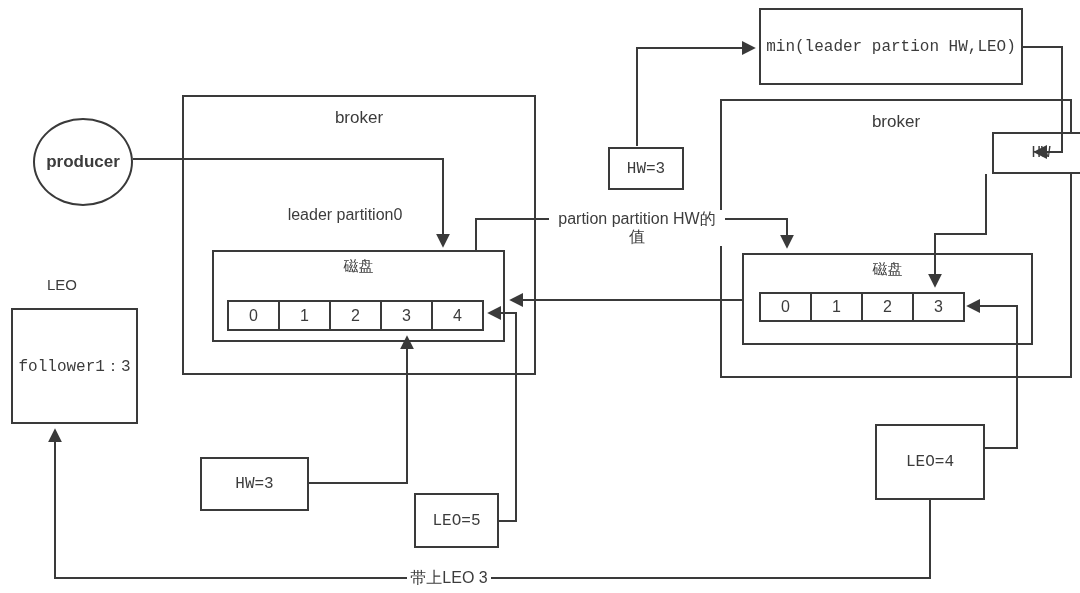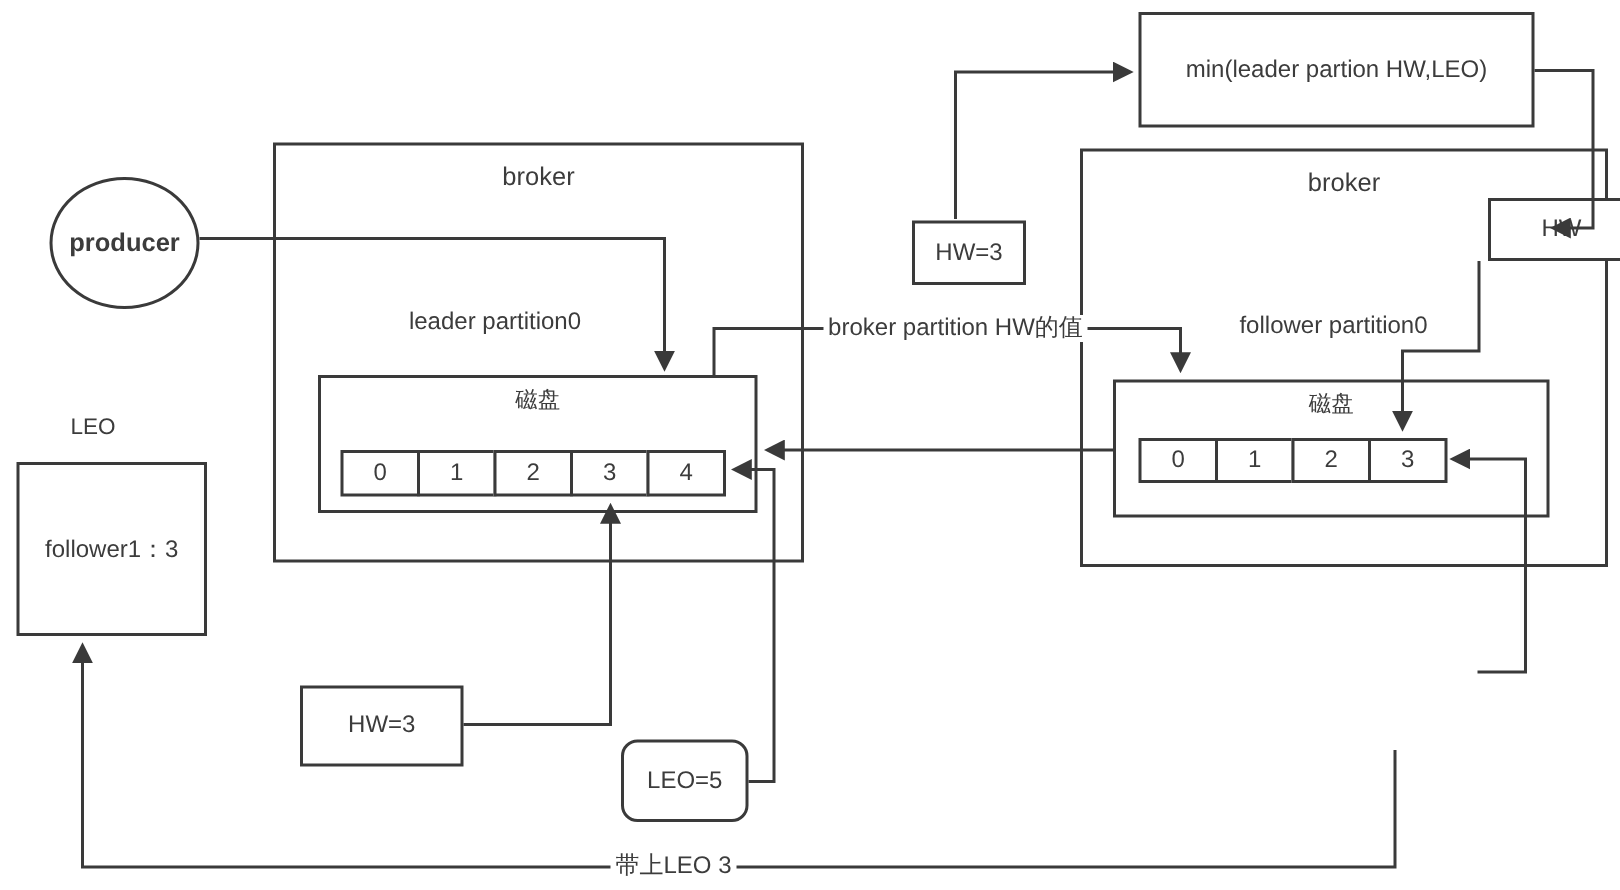--- a/index.html
+++ b/index.html
@@ -3,21 +3,21 @@
 <meta charset="utf-8">
 <style>
   html,body{margin:0;padding:0;background:#ffffff;}
   #canvas{
     position:relative;width:1080px;height:593px;background:#ffffff;
     font-family:"Liberation Sans","DejaVu Sans",sans-serif;color:#3c3c3c;overflow:hidden;
   }
   .box{
     position:absolute;border:2px solid #3a3a3a;background:#ffffff;
     display:flex;align-items:center;justify-content:center;box-sizing:border-box;
-    font-size:16px;z-index:0;
+    font-size:16px;z-index:0;font-family:Liberation Mono, monospace;
   }
   .container-box{
     position:absolute;border:2px solid #3a3a3a;background:transparent;
     box-sizing:border-box;z-index:0;
   }
   .title-label{position:absolute;text-align:center;font-size:17px;z-index:0;}
   .plain-label{position:absolute;text-align:center;font-size:16px;z-index:0;}
   .disk-box{
     position:absolute;border:2px solid #3a3a3a;background:#ffffff;
     box-sizing:border-box;z-index:0;padding-left:17px;
@@ -49,36 +49,35 @@
   <div class="ellipse" style="left:33px;top:118px;width:100px;height:88px;font-weight:bold;">
     <span>producer</span>
   </div>
 
   <div class="box" style="left:759px;top:8px;width:264px;height:77px;">
     <span>min(leader partion HW,LEO)</span>
   </div>
 
   <div class="container-box" style="left:182px;top:95px;width:354px;height:280px;"></div>
   <div class="title-label" style="left:259px;top:108px;width:200px;">broker</div>
-  <div class="plain-label" style="left:230px;top:206px;width:200px;">leader partition0</div>
+  <div class="plain-label" style="left:245px;top:206px;width:200px;">leader partition0</div>
 
   <div class="disk-box" style="left:212px;top:250px;width:293px;height:92px;">
     <div class="disk-title">磁盘</div>
   </div>
   <div class="cells cells-left" style="left:227px;top:300px;">
     <div class="cell">0</div>
     <div class="cell">1</div>
     <div class="cell">2</div>
     <div class="cell">3</div>
     <div class="cell">4</div>
   </div>
 
   <div class="container-box" style="left:720px;top:99px;width:352px;height:279px;"></div>
   <div class="title-label" style="left:796px;top:112px;width:200px;">broker</div>
-  <div class="plain-label" style="left:789px;top:209px;width:200px;">follower partition0</div>
 
   <div class="box" style="left:992px;top:132px;width:98px;height:42px;">
     <span>HW</span>
   </div>
 
   <div class="disk-box" style="left:742px;top:253px;width:291px;height:92px;">
     <div class="disk-title">磁盘</div>
   </div>
   <div class="cells cells-right" style="left:759px;top:292px;">
     <div class="cell">0</div>
@@ -93,24 +92,27 @@
 
   <div class="plain-label" style="left:32px;top:276px;width:60px;font-size:15px;text-align:center;">LEO</div>
   <div class="box" style="left:11px;top:308px;width:127px;height:116px;">
     <span>follower1：3</span>
   </div>
 
   <div class="box" style="left:200px;top:457px;width:109px;height:54px;">
     <span>HW=3</span>
   </div>
 
-  <div class="box" style="left:414px;top:493px;width:85px;height:55px;border-radius:11px;">
+  <div class="box" style="left:414px;top:493px;width:85px;height:55px;">
     <span>LEO=5</span>
   </div>
 
+  <div class="box" style="left:875px;top:424px;width:110px;height:76px;">
+    <span>LEO=4</span>
+  </div>
 
   <svg id="wires" width="1080" height="593" viewBox="0 0 1080 593">
     <defs>
       <marker id="arrow" viewBox="0 0 10 10" refX="8" refY="5" markerWidth="7" markerHeight="7" orient="auto-start-reverse">
         <path d="M0,0 L10,5 L0,10 z" fill="#3a3a3a"></path>
       </marker>
     </defs>
     <g stroke="#3a3a3a" stroke-width="2" fill="none">
       <path d="M 133 159 H 443 V 245" marker-end="url(#arrow)"></path>
       <path d="M 637 146 V 48 H 753" marker-end="url(#arrow)"></path>
@@ -118,16 +120,16 @@
       <path d="M 986 174 V 234 H 935 V 285" marker-end="url(#arrow)"></path>
       <path d="M 476 250 V 219 H 787 V 246" marker-end="url(#arrow)"></path>
       <path d="M 742 300 H 512" marker-end="url(#arrow)"></path>
       <path d="M 985 448 H 1017 V 306 H 969" marker-end="url(#arrow)"></path>
       <path d="M 499 521 H 516 V 313 H 490" marker-end="url(#arrow)"></path>
       <path d="M 309 483 H 407 V 338" marker-end="url(#arrow)"></path>
       <path d="M 930 500 V 578 H 55 V 431" marker-end="url(#arrow)"></path>
     </g>
   </svg>
 
-  <div class="line-label" style="left:549px;top:210px;width:172px;">broker partition HW的值</div>
+  <div class="line-label" style="left:549px;top:210px;width:172px;">partion partition HW的值</div>
   <div class="line-label" style="left:407px;top:569px;width:80px;">带上LEO 3</div>
 
 </div>
 
 </body></html>

